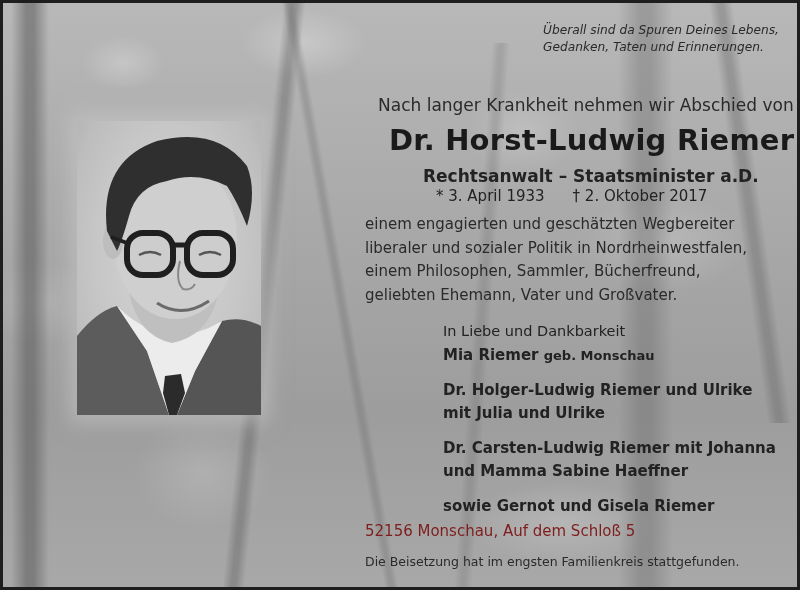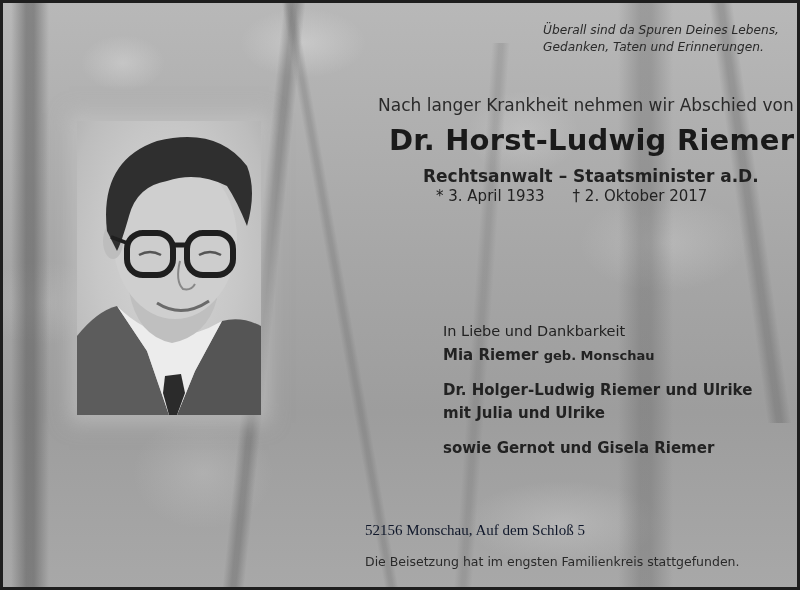--- a/index.html
+++ b/index.html
@@ -67,21 +67,21 @@
     .name    { left: 386px; top: 120px; font-size: 29px; font-weight: bold; color: #1a1a1a; letter-spacing: 0.2px; }
     .title   { left: 420px; top: 163px; font-size: 17px; font-weight: bold; color: #222; }
     .dates   { left: 433px; top: 184px; font-size: 15px; color: #222; text-align: center; }
     .dates .gap { display: inline-block; width: 28px; }
     .tribute { left: 362px; top: 210px; font-size: 15px; line-height: 23.5px; color: #2a2a2a; }
     .family  { left: 440px; top: 317px; color: #222; }
     .family .lbl { font-size: 14.5px; height: 24px; line-height: 22px; }
     .family .b { font-size: 15px; font-weight: bold; line-height: 23px; }
     .family .b small { font-size: 13px; }
     .family .grp { margin-top: 12px; }
-    .address { left: 362px; top: 519px; font-size: 15px; color: #0f172a; font-family: Liberation Serif, serif; }
+    .address { left: 362px; top: 519px; font-size: 15px; color: #7f1d1d; }
     .burial  { left: 362px; top: 551px; font-size: 12.5px; color: #2a2a2a; }
   </style>
 </head>
 <body>
 
 <div class="notice">
   <div class="forest"></div>
   <div class="trunk t1"></div>
   <div class="trunk t2"></div>
   <div class="trunk t3"></div>
@@ -129,32 +129,42 @@
   <div class="txt intro">Nach langer Krankheit nehmen wir Abschied von</div>
 
   <div class="txt name">Dr. Horst-Ludwig Riemer</div>
 
   <div class="txt title">Rechtsanwalt – Staatsminister a.D.</div>
 
   <div class="txt dates">
     <span>* 3. April 1933</span><span class="gap"></span><span>† 2. Oktober 2017</span>
   </div>
 
+  <div class="txt tribute">
+    <div>einem engagierten und geschätzten Wegbereiter</div>
+    <div>liberaler und sozialer Politik in Nordrheinwestfalen,</div>
+    <div>einem Philosophen, Sammler, Bücherfreund,</div>
+    <div>geliebten Ehemann, Vater und Großvater.</div>
+  </div>
 
   <div class="txt family">
     <div class="lbl">In Liebe und Dankbarkeit</div>
     <div class="b">
       <span>Mia Riemer</span>
       <small>geb. Monschau</small>
     </div>
     <div class="grp">
       <div class="b">Dr. Holger-Ludwig Riemer und Ulrike</div>
       <div class="b">mit Julia und Ulrike</div>
     </div>
     <div class="grp">
+      <div class="b">Dr. Carsten-Ludwig Riemer mit Johanna</div>
+      <div class="b">und Mamma Sabine Haeffner</div>
+    </div>
+    <div class="grp">
       <div class="b">sowie Gernot und Gisela Riemer</div>
     </div>
   </div>
 
   <div class="txt address">52156 Monschau, Auf dem Schloß 5</div>
 
   <div class="txt burial">Die Beisetzung hat im engsten Familienkreis stattgefunden.</div>
 </div>
 
 </body></html>

